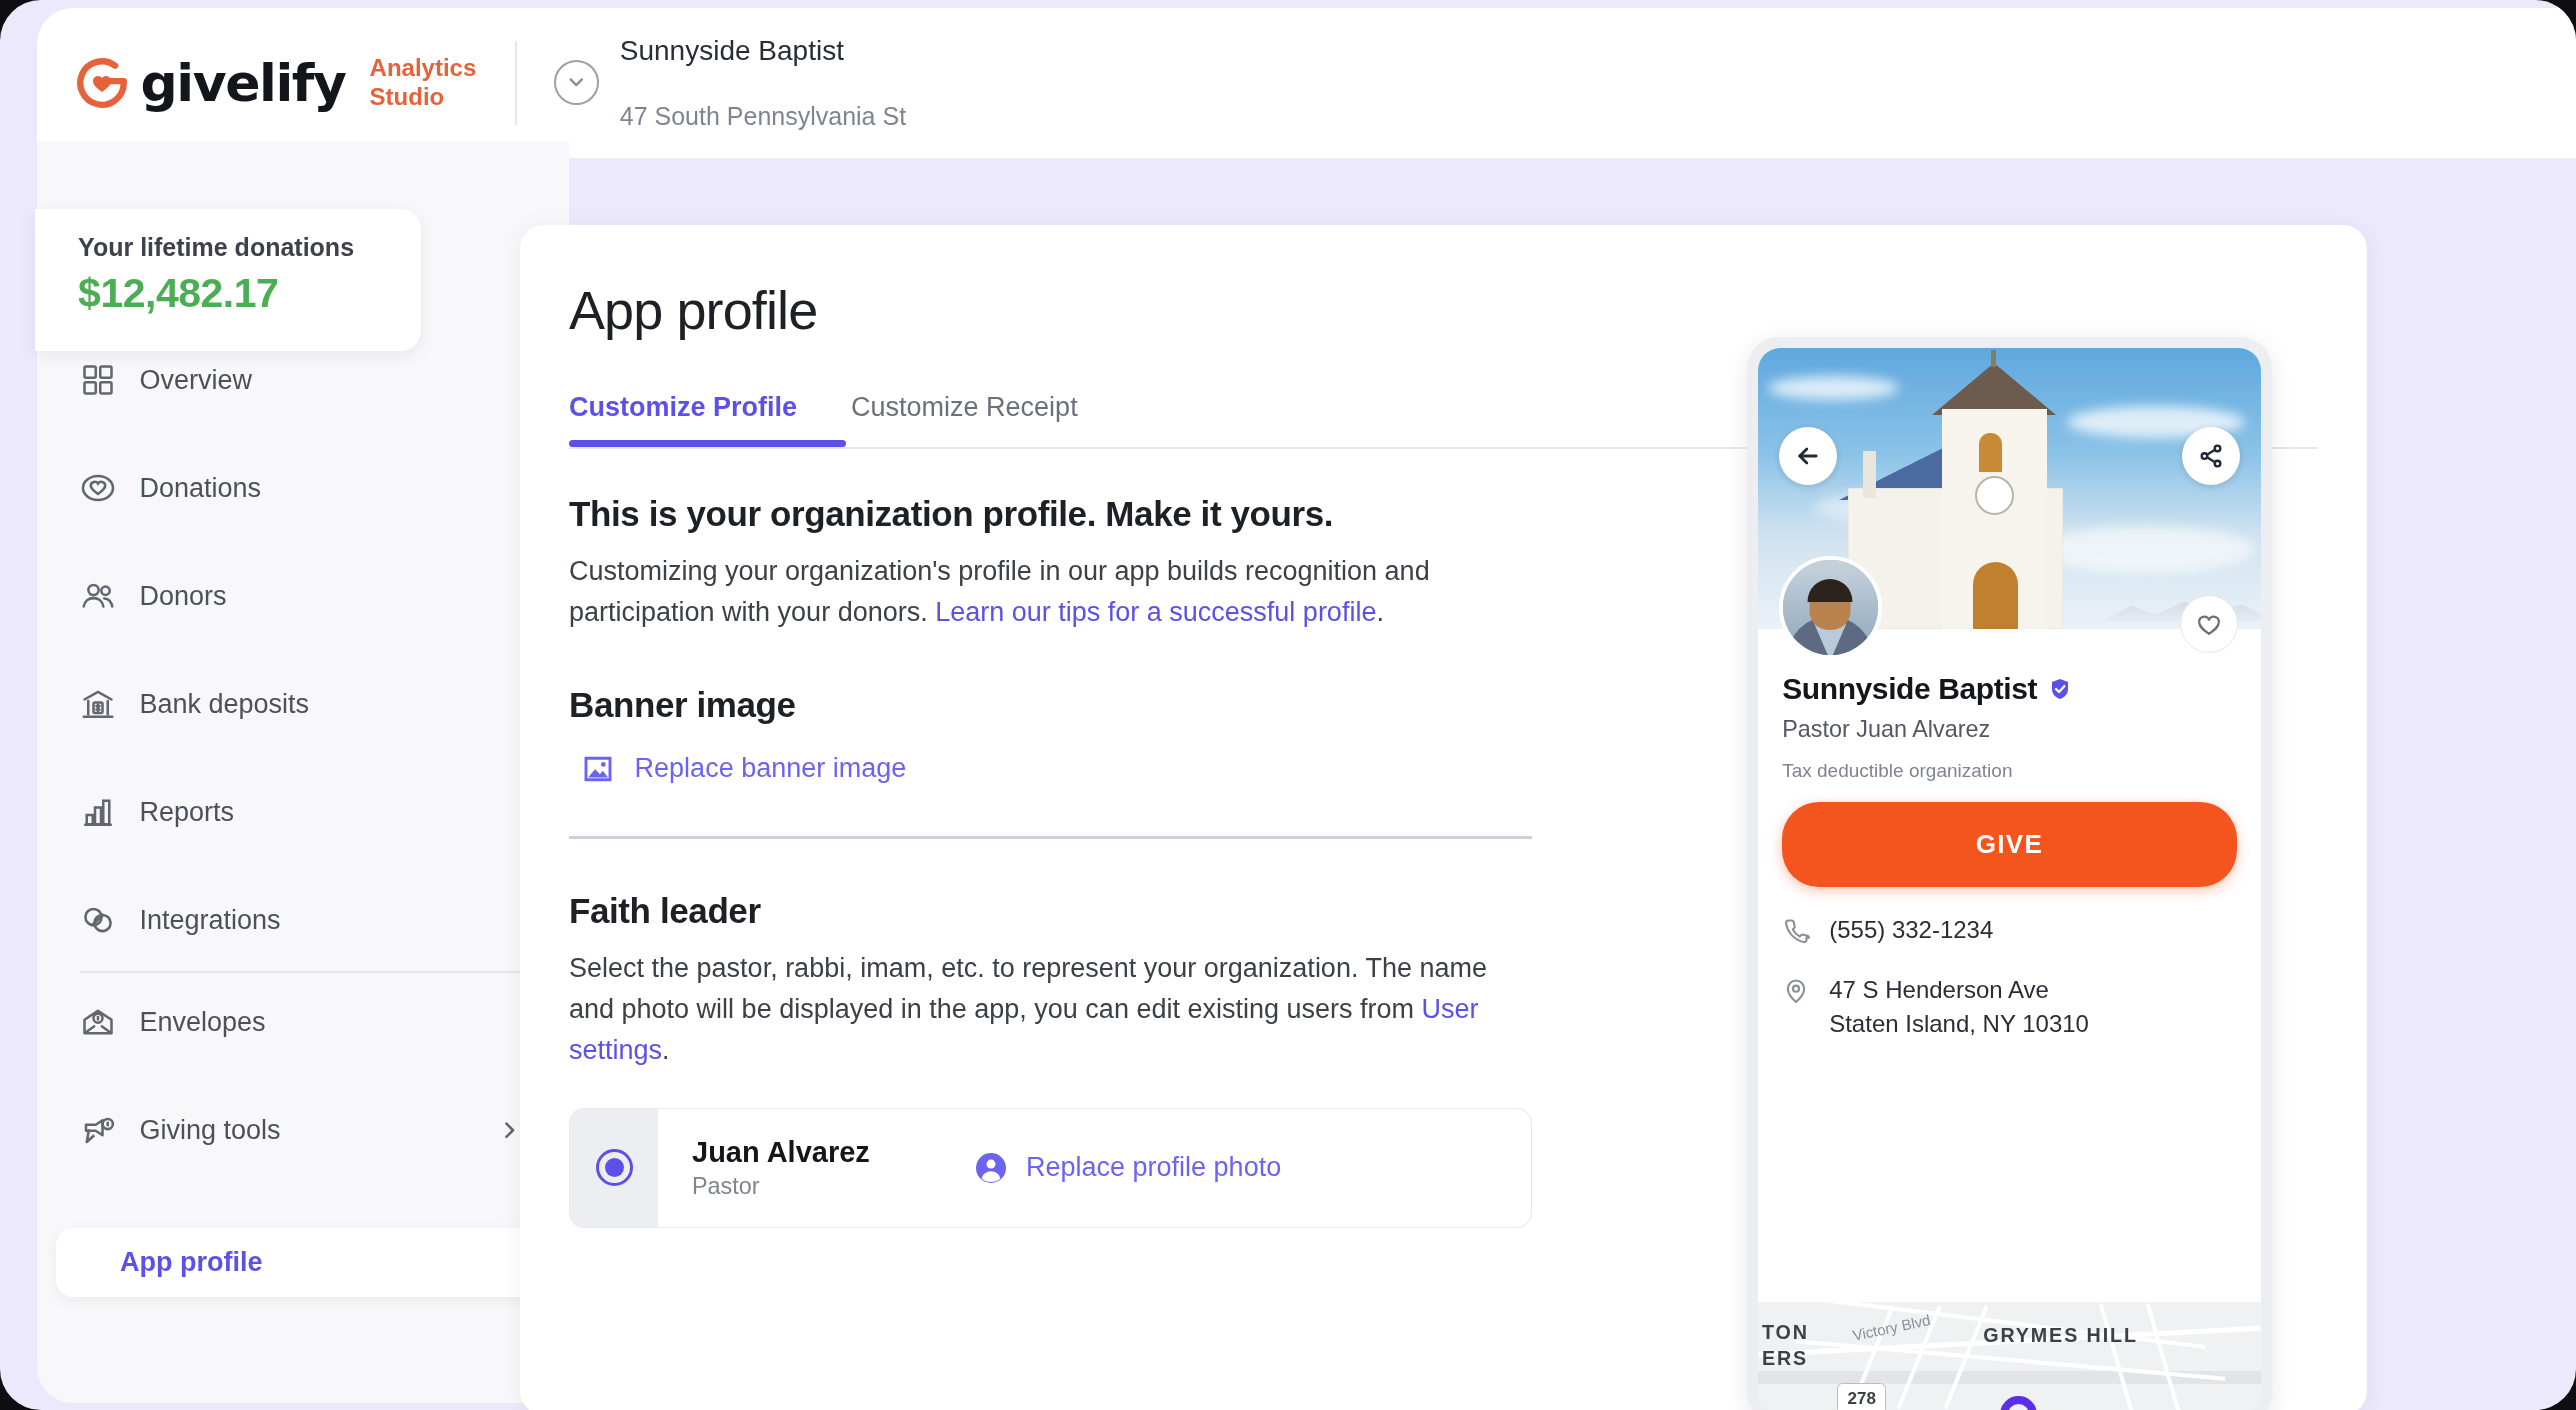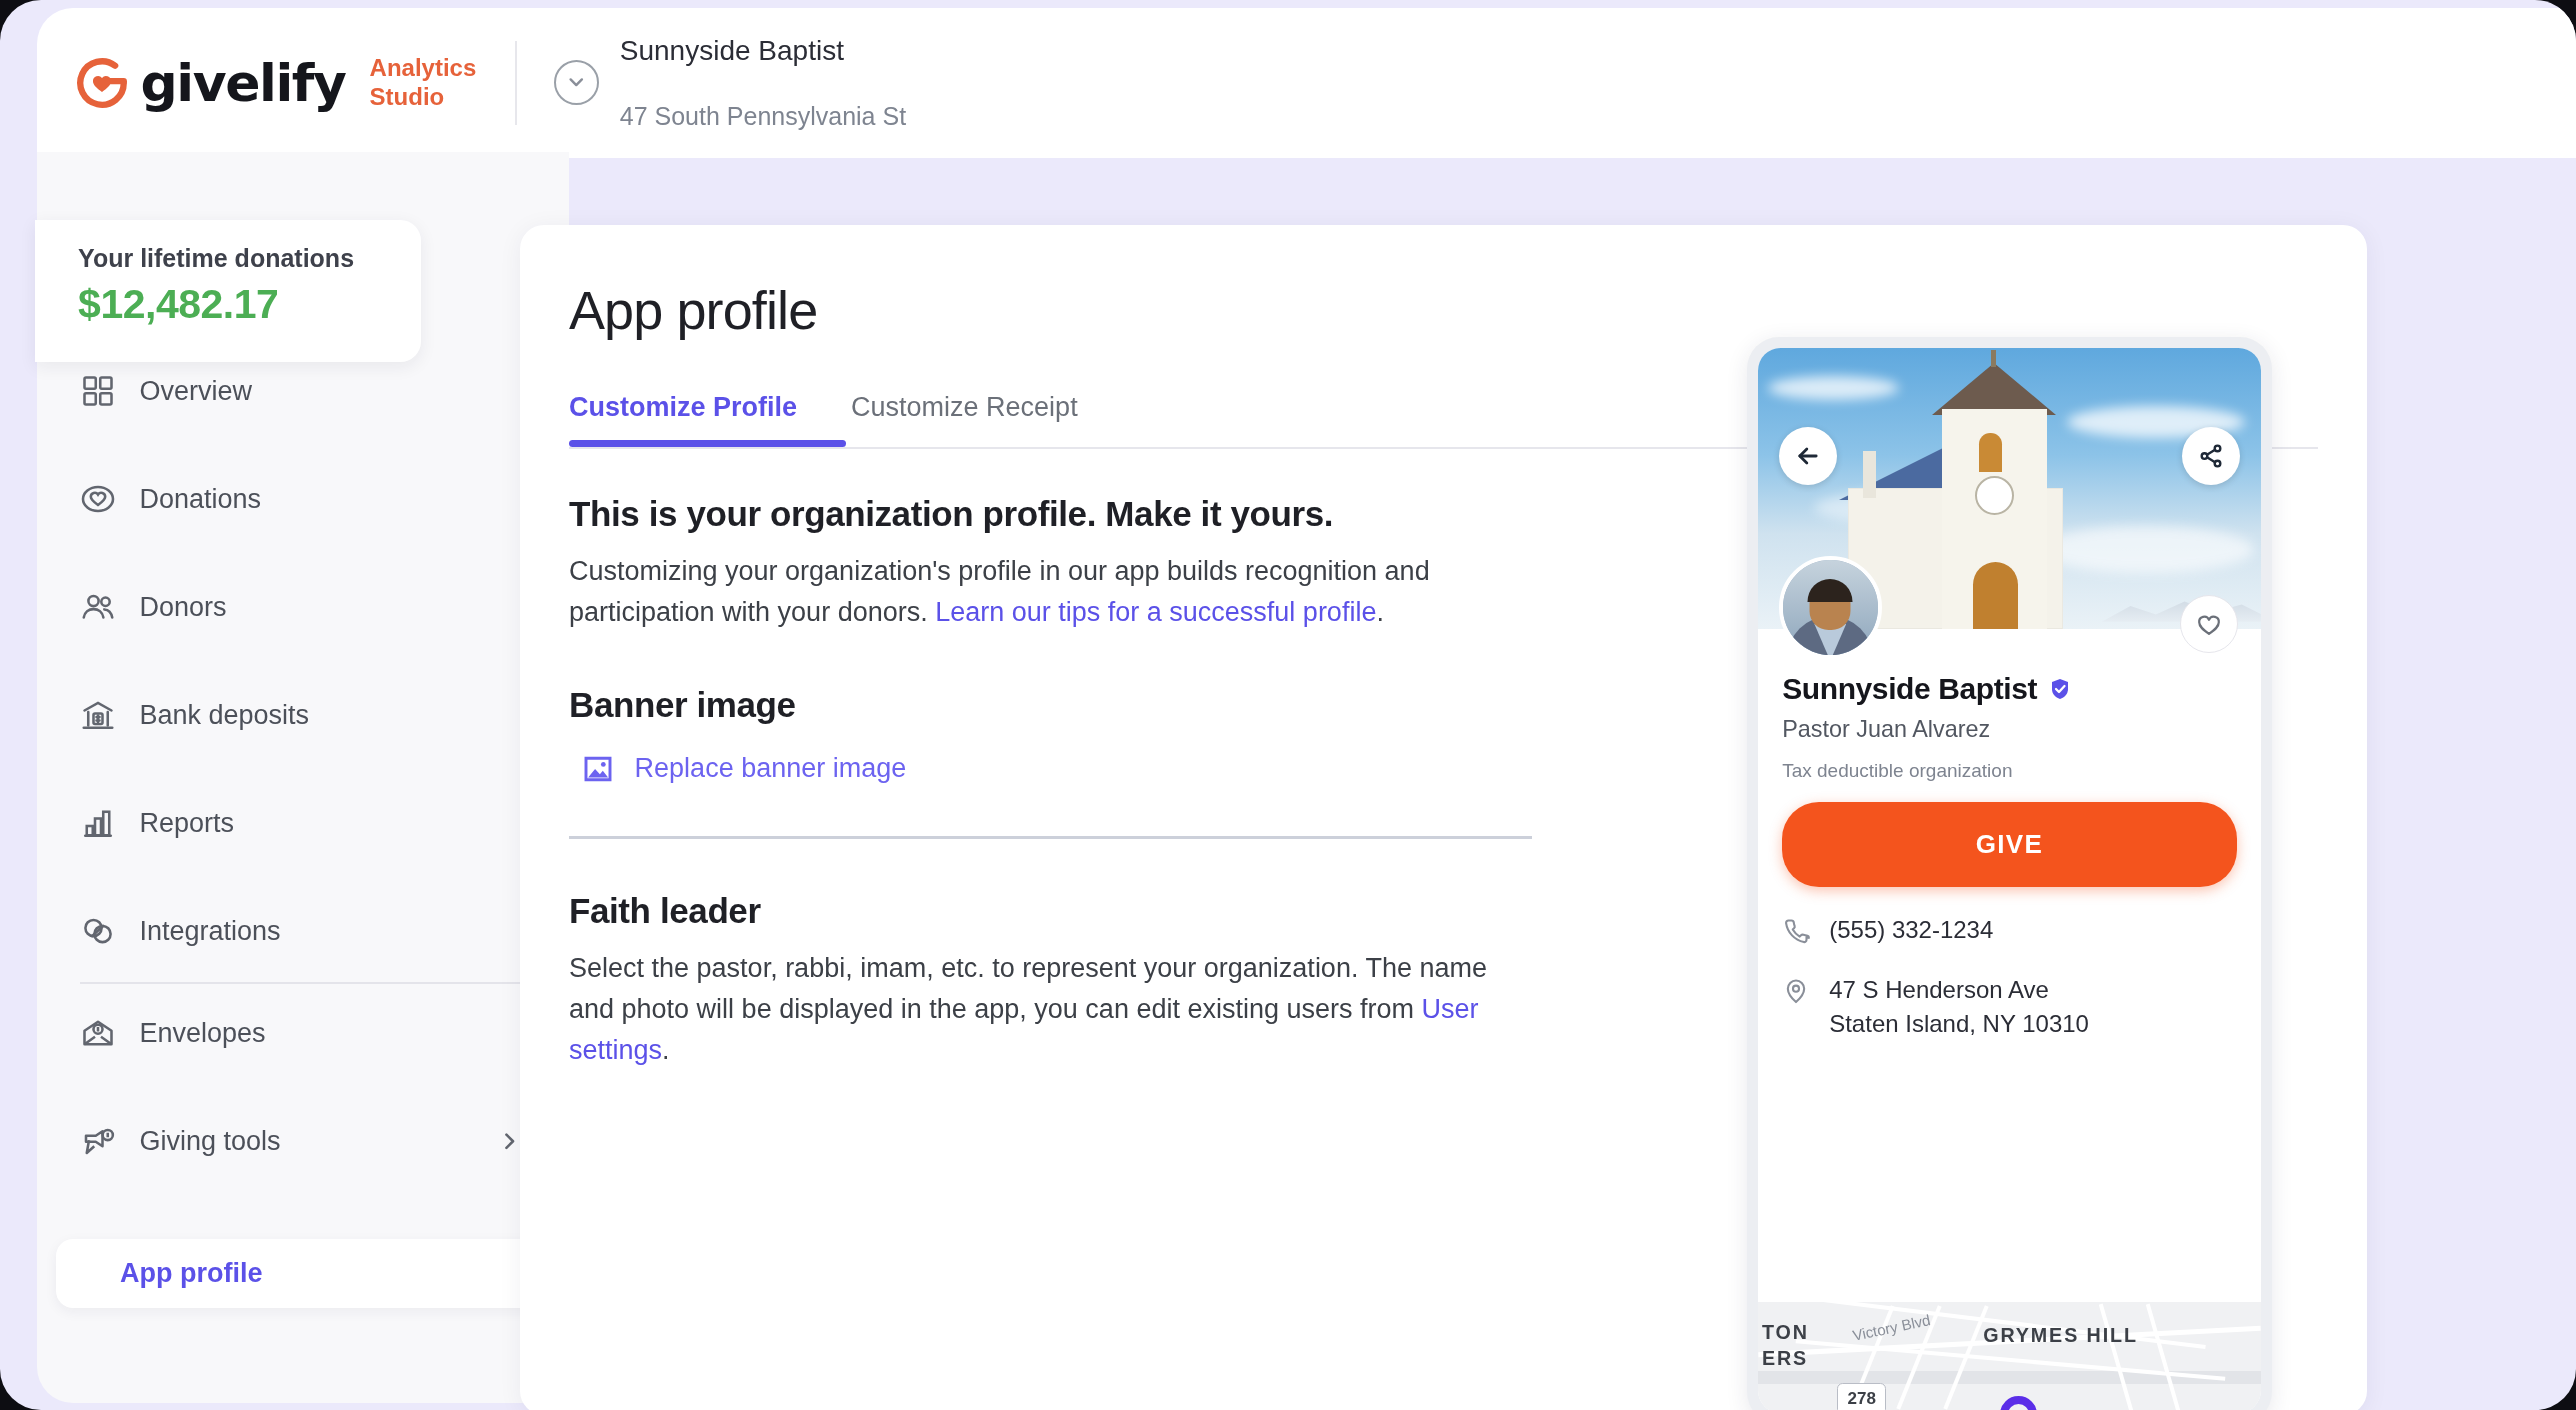--- a/index.html
+++ b/index.html
@@ -42,21 +42,21 @@
   }
   .chev-circle {
     width: 45px; height: 45px; border: 2.3px solid #9aa0a8; border-radius: 50%;
     display: flex; align-items: center; justify-content: center; flex: 0 0 auto;
   }
   .org-name { font-size: 28px; color: #2b2d36; line-height: 1.33; }
   .org-addr { font-size: 25px; color: #7e8490; line-height: 1.33; margin-top: 31px; }
 
   
   .sidebar {
-    position: absolute; left: 37px; top: 152px; width: 532px; bottom: 7.5px;
+    position: absolute; left: 37px; top: 141px; width: 532px; bottom: 7.5px;
     background: #f8f8fa;
     border-bottom-left-radius: 36px;
   }
   .lifetime-card {
     position: absolute; left: -1.9px; top: 68px; width: 386px; height: 142px;
     background: #ffffff; border-radius: 0 20.6px 20.6px 0;
     box-shadow: 0 4.7px 17px rgba(30,30,60,.07);
     padding: 24px 0 0 43px;
   }
   .lifetime-label { font-size: 25px; font-weight: 700; color: #3e414b; }
@@ -439,20 +439,39 @@
               <path d="M4.6 18.4l5.2-6.4 3.6 4 2.2-2.6 4 5z"></path>
           </svg>
           <span class="action-text">Replace banner image</span>
         </div>
 
         <div class="section-rule"></div>
 
         <div class="h3">Faith leader</div>
         <div class="p"><span>Select the pastor, rabbi, imam, etc. to represent your organization. The name and photo will be displayed in the app, you can edit existing users from </span><span class="lnk">User settings</span><span>.</span></div>
 
+        <div class="leader-card">
+          <div class="radio-cell">
+            <div class="radio">
+                <div class="radio-dot"></div>
+              </div>
+          </div>
+          <div class="leader-info">
+            <div class="leader-name">Juan Alvarez</div>
+            <div class="leader-role">Pastor</div>
+          </div>
+          <div class="replace-photo">
+            <svg class="action-ico" viewBox="0 0 24 24" fill="currentColor">
+              <circle cx="12" cy="12" r="10"></circle>
+              <circle cx="12" cy="9.4" r="3" fill="#fff"></circle>
+              <path d="M5.8 19.2c.6-3.1 3.1-5 6.2-5s5.6 1.9 6.2 5a10 10 0 0 1-12.4 0z" fill="#fff"></path>
+            </svg>
+            <span class="action-text">Replace profile photo</span>
+          </div>
+        </div>
       </div>
 
       <div class="right-col">
         <div class="preview-title">Profile preview</div>
       </div>
     </div>
   </div>
 
   <div class="phone">
     <div class="phone-screen">

